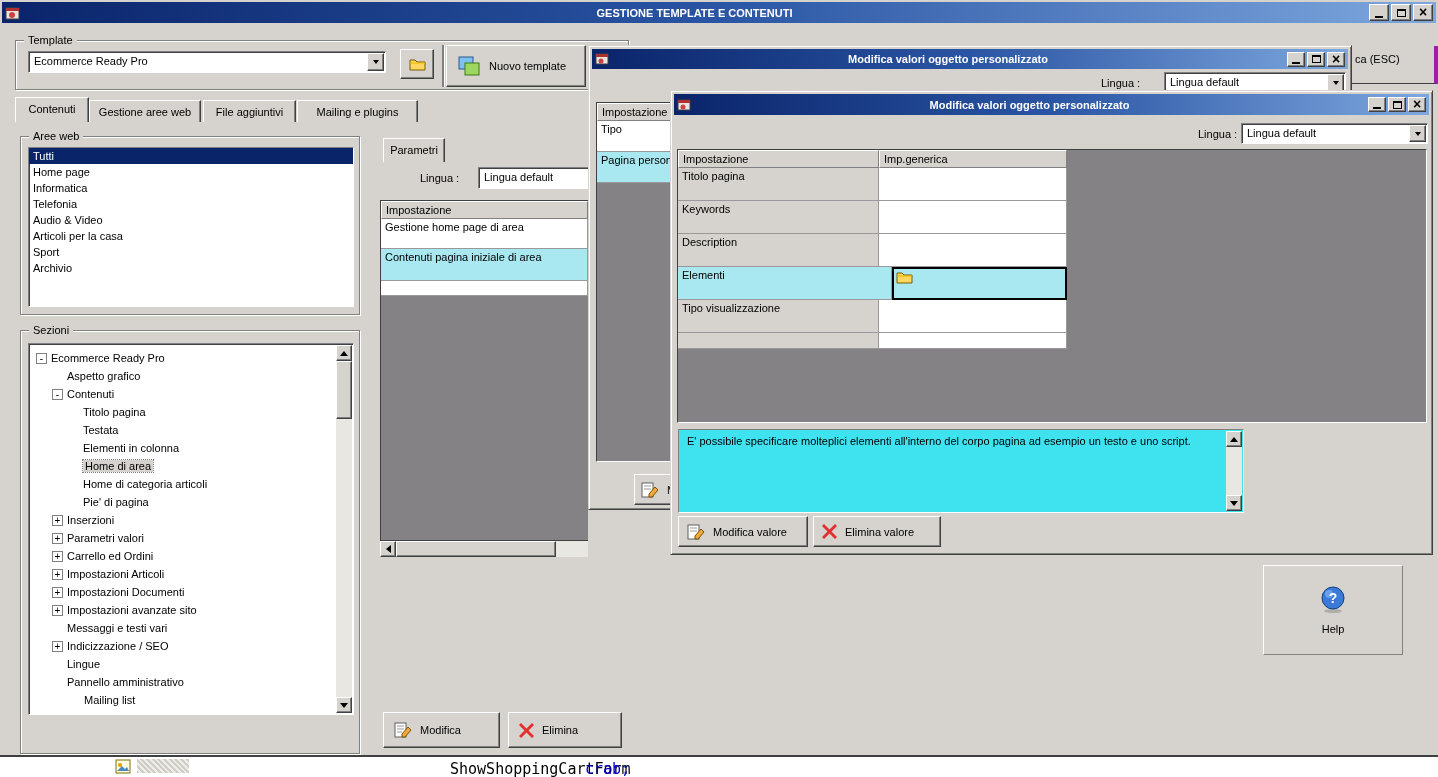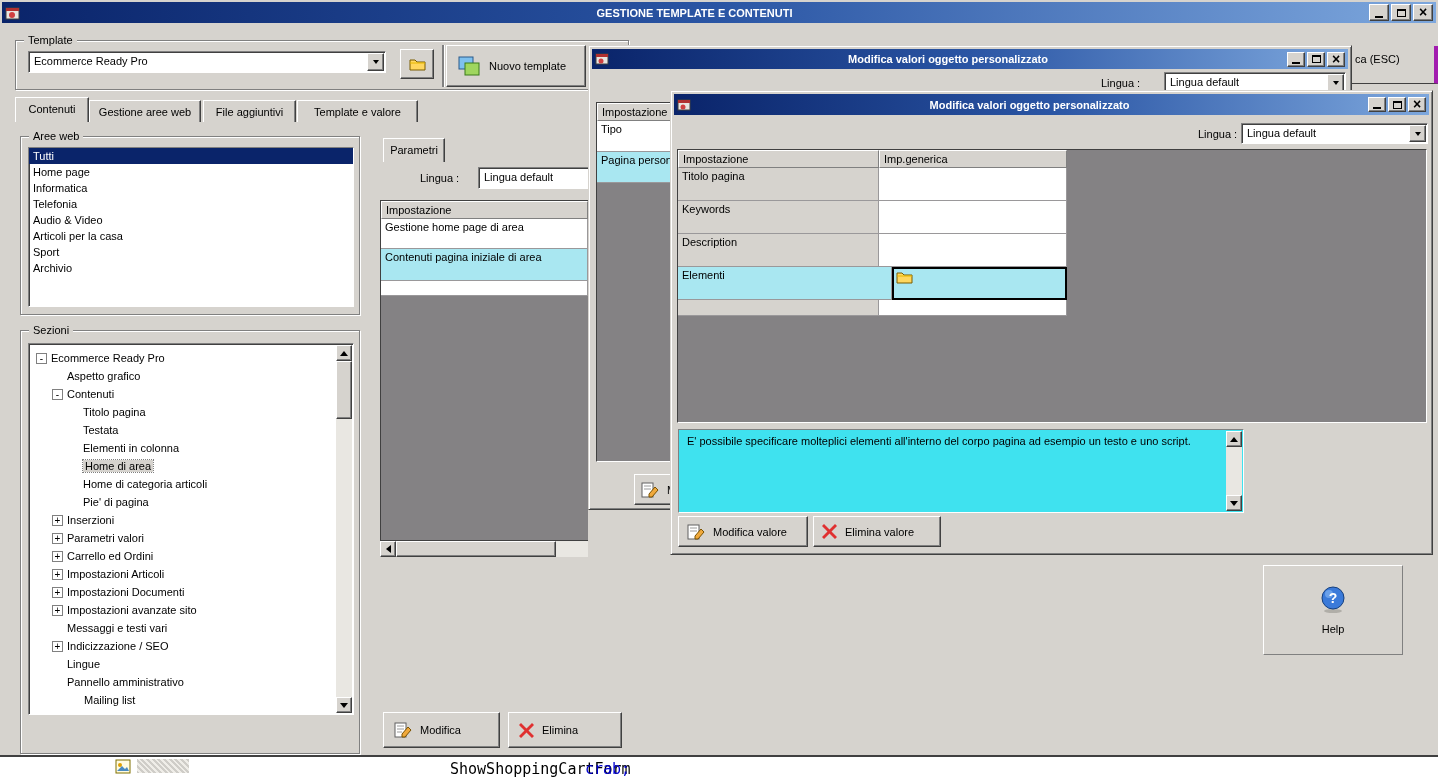--- a/index.html
+++ b/index.html
@@ -108,21 +108,21 @@
     </div>
   </div>
 
   <div class="a" style="left:1352px;top:46px;width:88px;height:38px;border-right:6px solid #a21caf;border-bottom:1px solid #404040;padding:7px 0 4px 3px">
     <span>ca (ESC)</span>
   </div>
 
   <div class="tab active a" style="left:15px;top:97px;width:74px;height:25px"><span>Contenuti</span></div>
   <div class="tab a" style="left:89px;top:100px;width:112px;height:22px"><span>Gestione aree web</span></div>
   <div class="tab a" style="left:203px;top:100px;width:93px;height:22px"><span>File aggiuntivi</span></div>
-  <div class="tab a" style="left:297px;top:100px;width:121px;height:22px"><span>Template e valore</span></div>
+  <div class="tab a" style="left:297px;top:100px;width:121px;height:22px"><span>Mailing e plugins</span></div>
 
   <div class="grp a" style="left:20px;top:136px;width:340px;height:179px">
     <span class="grp-label">Aree web</span>
     <div class="lb a" style="left:7px;top:10px;width:326px;height:160px;overflow:hidden">
       <div class="lbi sel">Tutti</div>
       <div class="lbi">Home page</div>
       <div class="lbi">Informatica</div>
       <div class="lbi">Telefonia</div>
       <div class="lbi">Audio &amp; Video</div>
       <div class="lbi">Articoli per la casa</div>
@@ -366,20 +366,24 @@
         <div class="cell cell-c" style="width:229px;height:33px"><span>Elementi</span></div>
         <div class="cell-c vedit" style="width:188px;height:33px">
           <svg width="17" height="13">
             <path d="M1 2 h5 l2 2 h8 v8 H1 z" fill="#ffd75e" stroke="#7a5c00"></path>
             <path d="M1 5 h15" stroke="#e6b800"></path>
           </svg>
           <span></span>
         </div>
       </div>
       <div class="grow">
+        <div class="cell cell-g" style="width:201px;height:33px"><span>Tipo visualizzazione</span></div>
+        <div class="cell cell-w" style="width:188px;height:33px"><span></span></div>
+      </div>
+      <div class="grow">
         <div class="cell cell-g" style="width:201px;height:16px"></div>
         <div class="cell cell-w" style="width:188px;height:16px"></div>
       </div>
     </div>
   </div>
 
   <div class="infobox a" style="left:7px;top:338px;width:566px;height:84px">
     <span style="display:block">E' possibile specificare molteplici elementi all'interno del corpo pagina ad esempio un testo e uno script.</span>
     <div class="sb-v a" style="right:1px;top:1px;bottom:1px;width:16px">
       <div class="sb-btn a" style="left:0;top:0">

